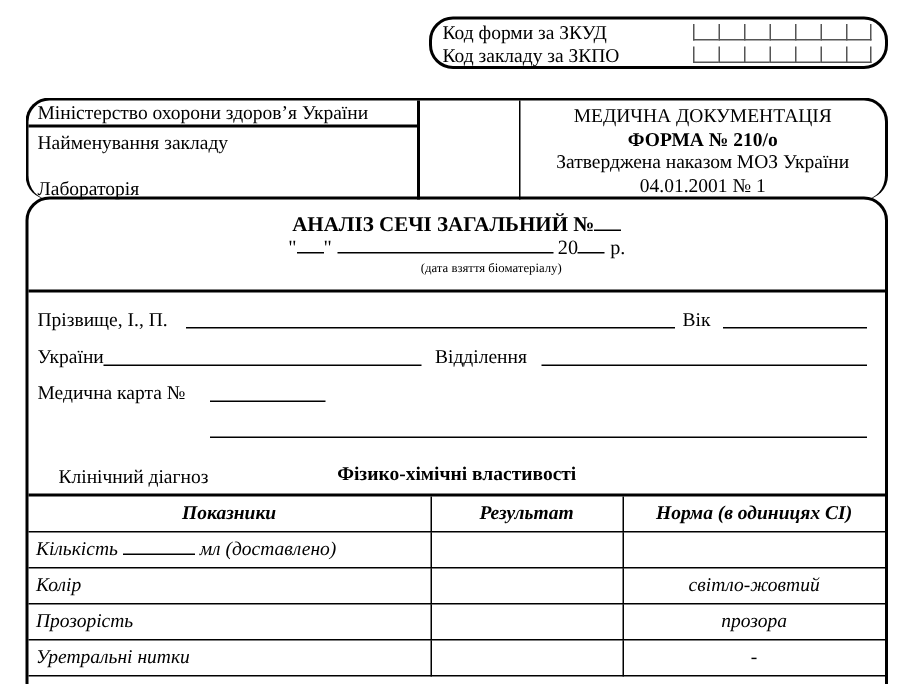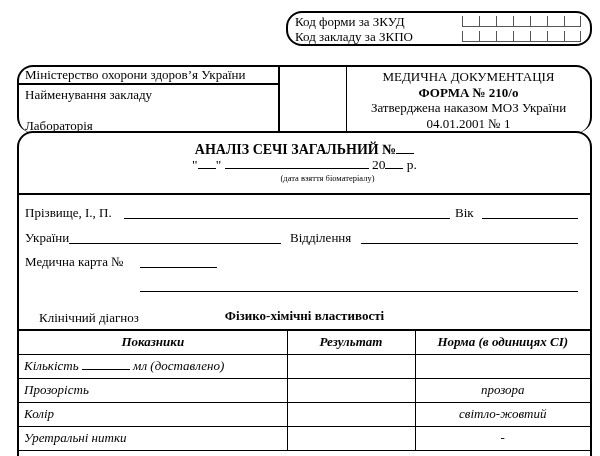--- a/index.html
+++ b/index.html
@@ -278,28 +278,28 @@
     <tr>
       <td>
         <span>Кількість</span>
         <span class="u"></span>
         <span>мл (доставлено)</span>
       </td>
       <td></td>
       <td class="c"></td>
     </tr>
     <tr>
+      <td>Колір</td>
+      <td></td>
+      <td class="c">світло-жовтий</td>
+    </tr>
+    <tr>
       <td>Прозорість</td>
       <td></td>
       <td class="c">прозора</td>
-    </tr>
-    <tr>
-      <td>Колір</td>
-      <td></td>
-      <td class="c">світло-жовтий</td>
     </tr>
     <tr>
       <td>Уретральні нитки</td>
       <td></td>
       <td class="c">-</td>
     </tr>
   </tbody>
     </table>
 </div>
 

